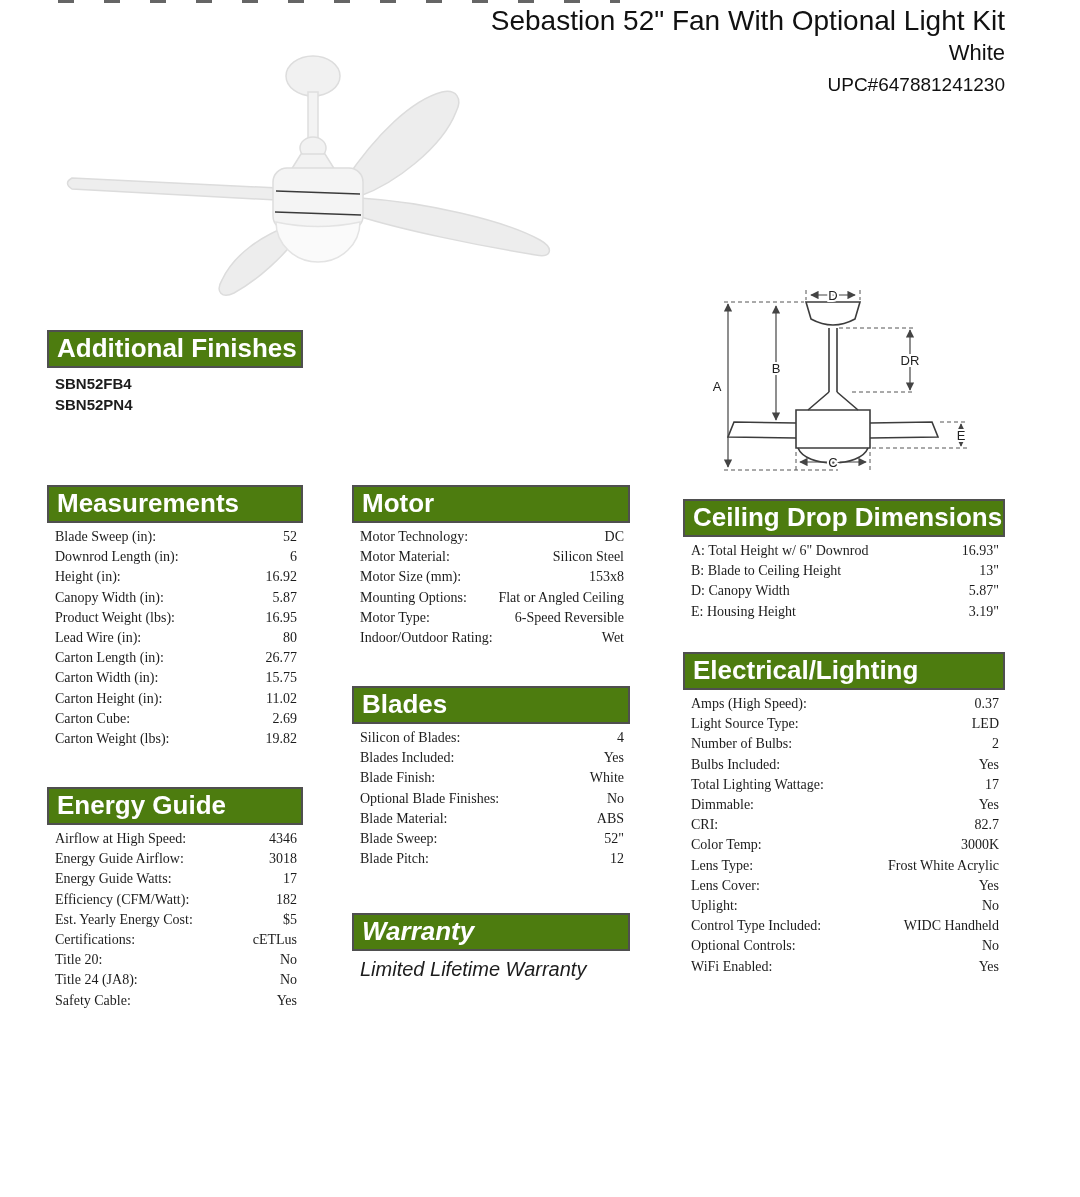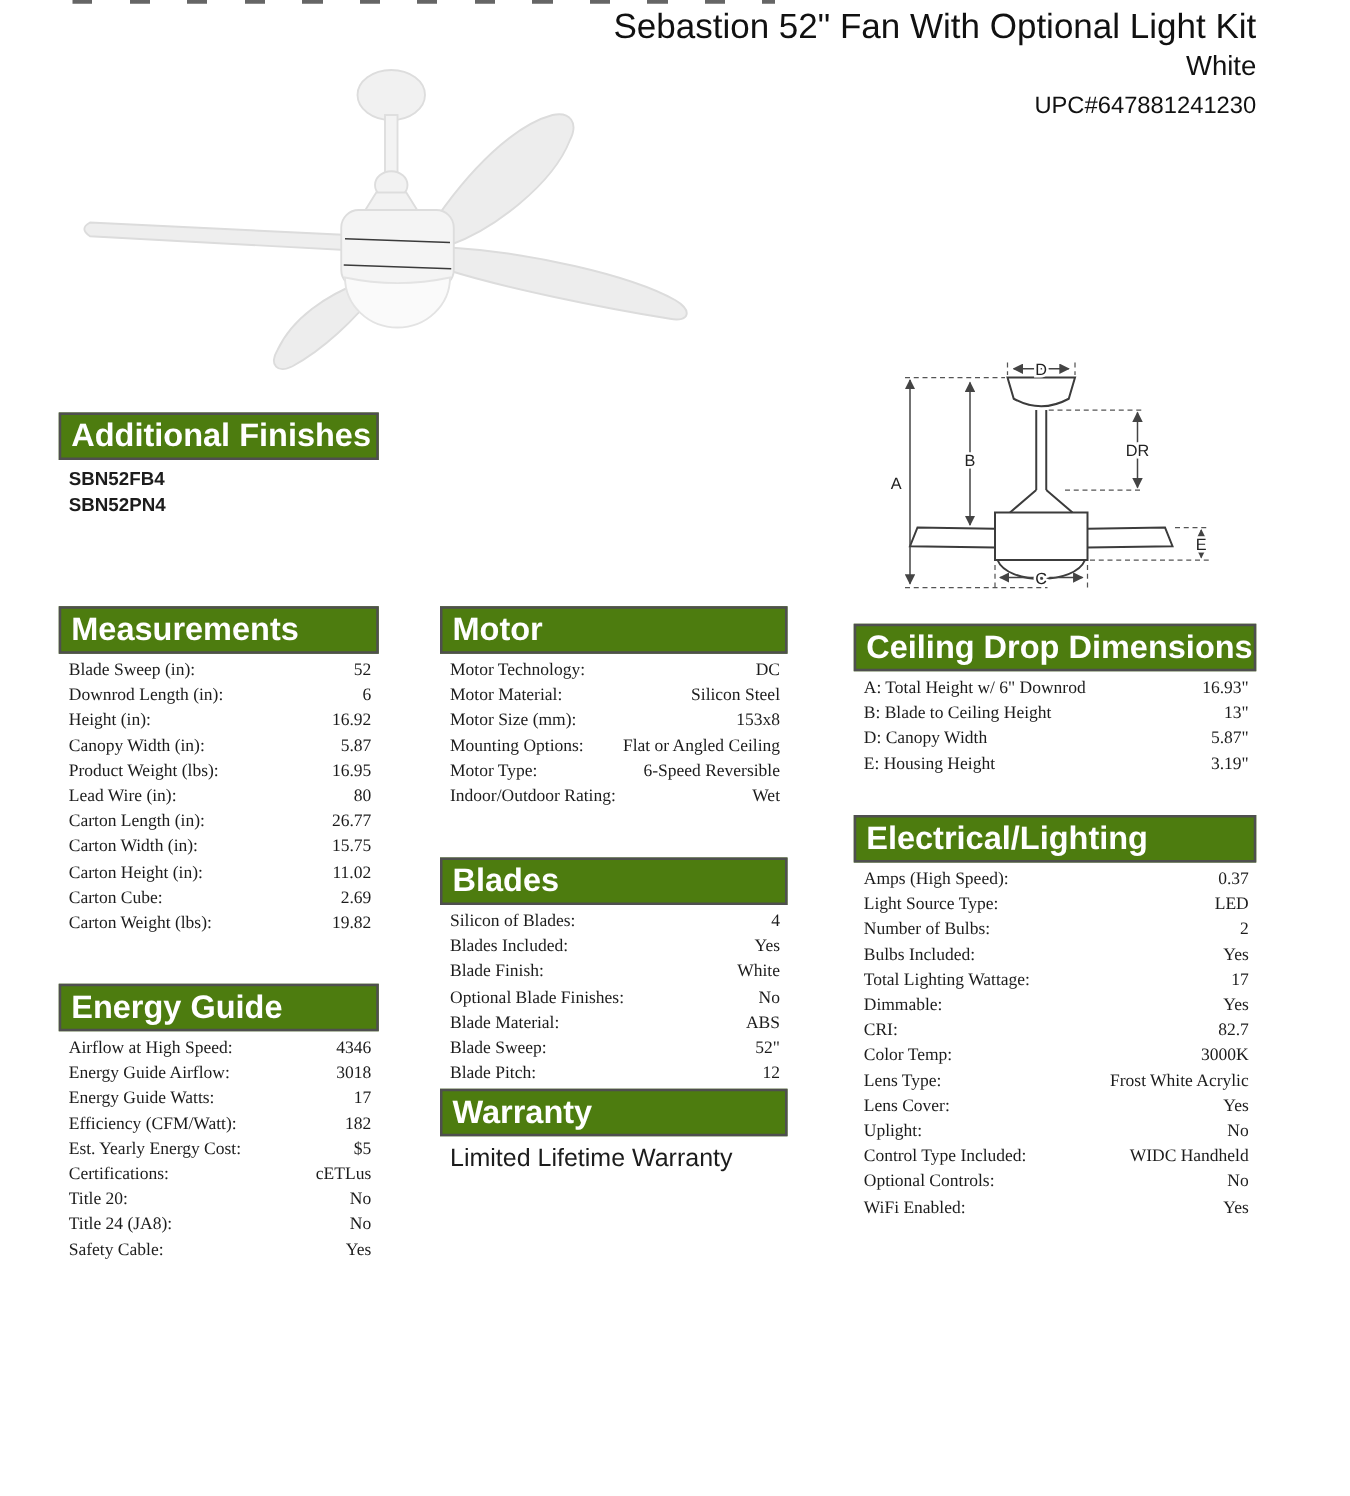--- a/index.html
+++ b/index.html
@@ -23,21 +23,21 @@
   .spec-row{display:flex;justify-content:space-between;align-items:center;height:20.2px;
         padding:0 6px 0 8px;font-size:14px;font-family:Liberation Serif, serif;}
   .spec-label{white-space:nowrap;}
   .spec-value{white-space:nowrap;text-align:right;}
   .warranty-text{font-size:20px;line-height:20px;margin-top:8px;padding-left:8px;}
   #sec-finishes{left:47px;top:330px;width:256px;}
   #sec-measurements{left:47px;top:485px;width:256px;}
   #sec-energy{left:47px;top:787px;width:256px;}
   #sec-motor{left:352px;top:485px;width:278px;}
   #sec-blades{left:352px;top:686px;width:278px;}
-  #sec-warranty{left:352px;top:871px;width:278px;}
+  #sec-warranty{left:352px;top:913px;width:278px;font-style:italic;}
   #sec-ceiling{left:683px;top:499px;width:322px;}
   #sec-electrical{left:683px;top:652px;width:322px;}
   .diag-label{font-size:13px;fill:#222;paint-order:stroke;stroke:#ffffff;stroke-width:4px;}
 </style>
 </head>
 <body>
 
 <div class="page">
 
   <div class="logo-crop"></div>

